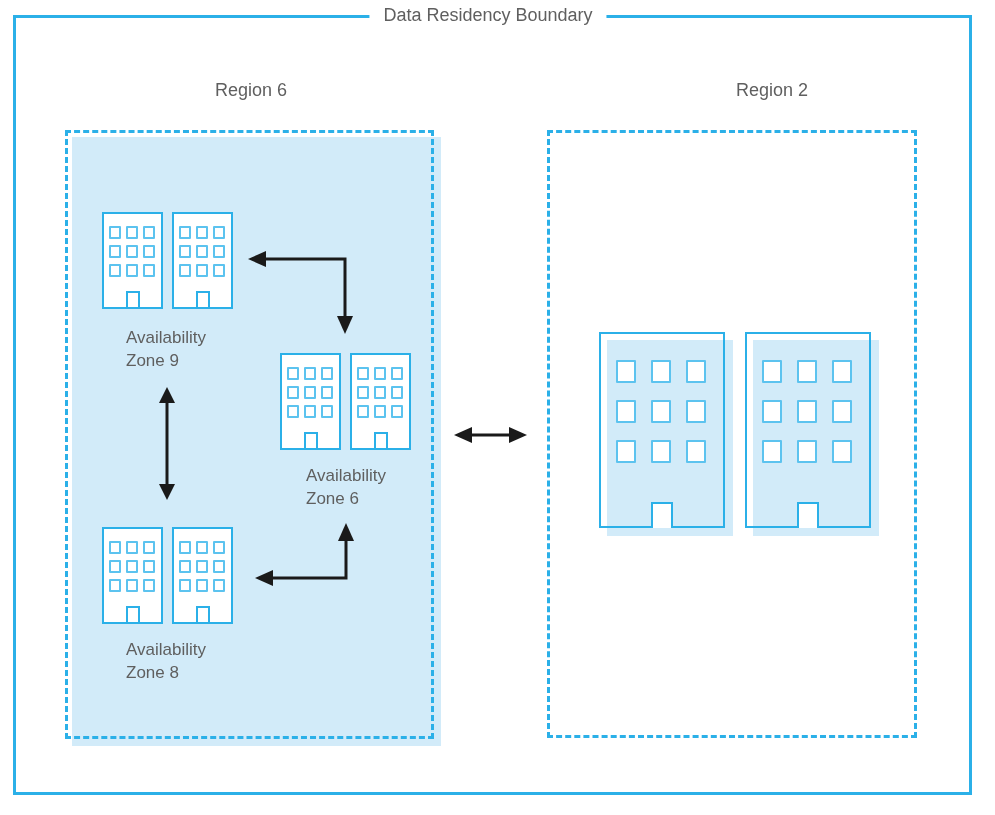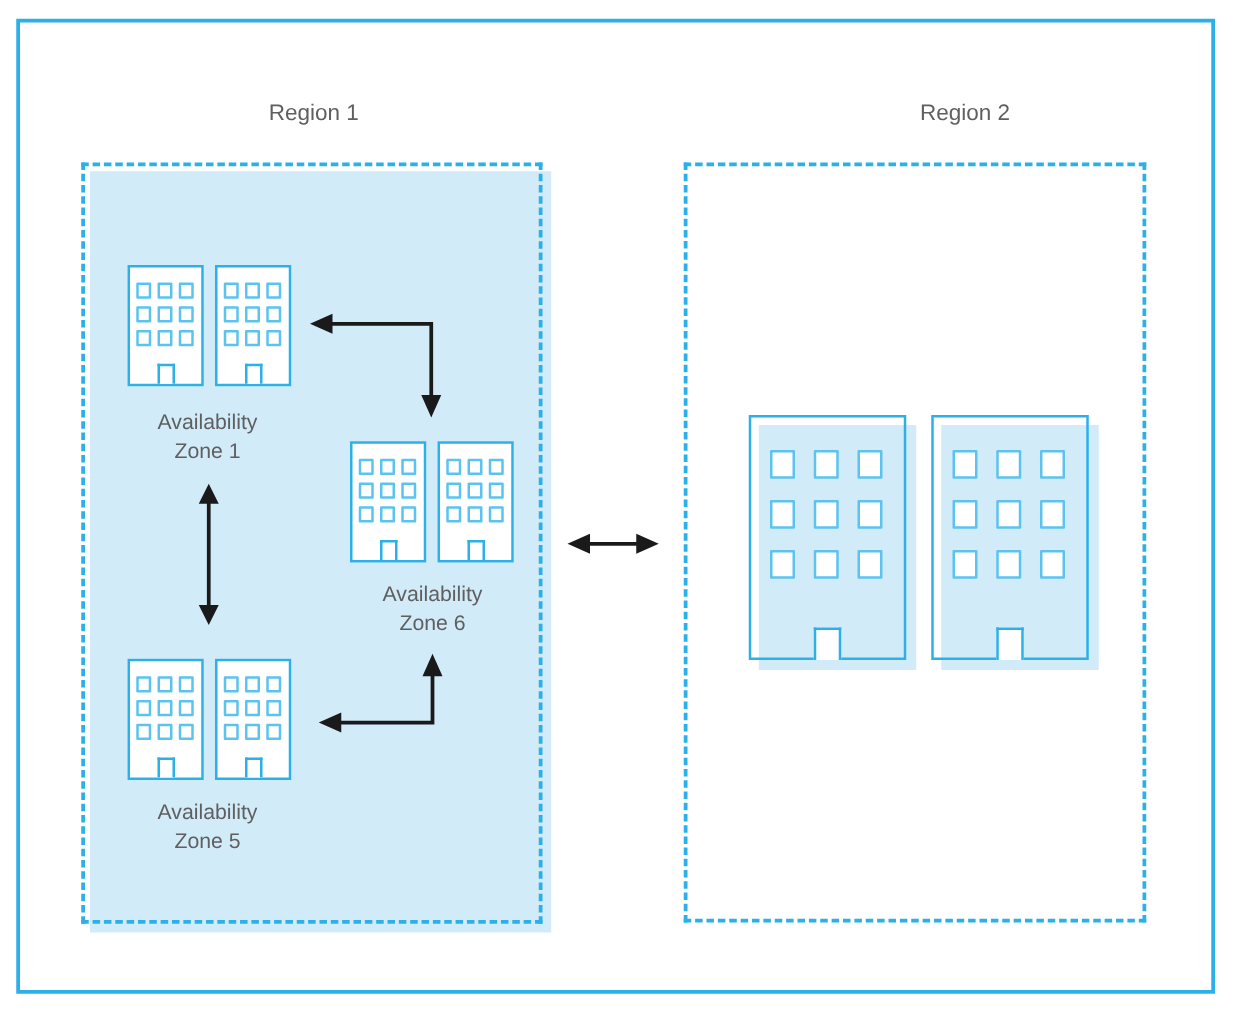--- a/index.html
+++ b/index.html
@@ -53,21 +53,21 @@
   }
   .bsm .door {
     position:absolute; left:50%; transform:translateX(-50%); bottom:0;
     width:14px; height:16px; background:#fff;
     border:2px solid var(--accent-blue,#2bb0e8); border-bottom:none;
     box-sizing:border-box;
   }
 
   
   .az-label {
-    transform:translateX(-50%); text-align:center; z-index:4;
+    transform:translateX(-50%); text-align:left; z-index:4;
     font-size:17px; line-height:23px; color:var(--label-gray,#5f5f5f);
     white-space:nowrap;
   }
 
   
   .blg { width:126px; height:196px; z-index:3; }
   .blg .shadow {
     position:absolute; left:8px; top:8px; width:126px; height:196px;
     background:var(--zone-fill,#d2ebf9); z-index:1;
   }
@@ -91,22 +91,23 @@
   .arrows { left:0; top:0; z-index:4; pointer-events:none; }
   .arrows .stroke { stroke:var(--arrow,#1a1a1a); stroke-width:3; fill:none; }
   .arrows .head { fill:var(--arrow,#1a1a1a); stroke:none; }
 </style>
 </head>
 <body>
 
 <div class="canvas">
 
   <div class="abs boundary"></div>
-
-  <div class="abs region-label" style="left:251px">Region 1</div>
+  <div class="abs title">Data Residency Boundary</div>
+
+  <div class="abs region-label" style="left:251px">Region 6</div>
   <div class="abs region-label" style="left:772px">Region 2</div>
 
   <div class="abs zone-fill"></div>
   <div class="abs zone-border r1"></div>
   <div class="abs zone-border r2"></div>
 
   <div class="abs bsm" style="left:102px;top:212px">
     <div class="windows">
         <span class="window"></span>
         <span class="window"></span>
@@ -129,21 +130,21 @@
         <span class="window"></span>
         <span class="window"></span>
         <span class="window"></span>
         <span class="window"></span>
         <span class="window"></span>
       </div>
     <div class="door"></div>
   </div>
   <div class="abs az-label" style="left:166px;top:326px">
     <div>Availability</div>
-    <div>Zone 1</div>
+    <div>Zone 9</div>
   </div>
 
   <div class="abs bsm" style="left:102px;top:527px">
     <div class="windows">
         <span class="window"></span>
         <span class="window"></span>
         <span class="window"></span>
         <span class="window"></span>
         <span class="window"></span>
         <span class="window"></span>
@@ -162,21 +163,21 @@
         <span class="window"></span>
         <span class="window"></span>
         <span class="window"></span>
         <span class="window"></span>
         <span class="window"></span>
       </div>
     <div class="door"></div>
   </div>
   <div class="abs az-label" style="left:166px;top:638px">
     <div>Availability</div>
-    <div>Zone 5</div>
+    <div>Zone 8</div>
   </div>
 
   <div class="abs bsm" style="left:280px;top:353px">
     <div class="windows">
         <span class="window"></span>
         <span class="window"></span>
         <span class="window"></span>
         <span class="window"></span>
         <span class="window"></span>
         <span class="window"></span>

